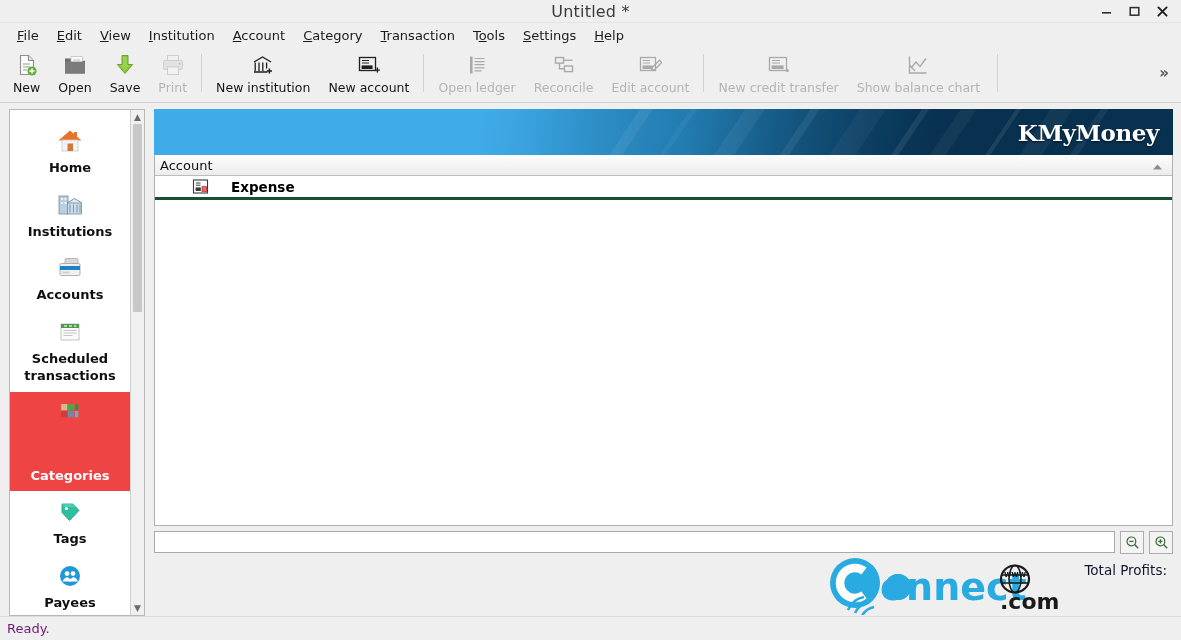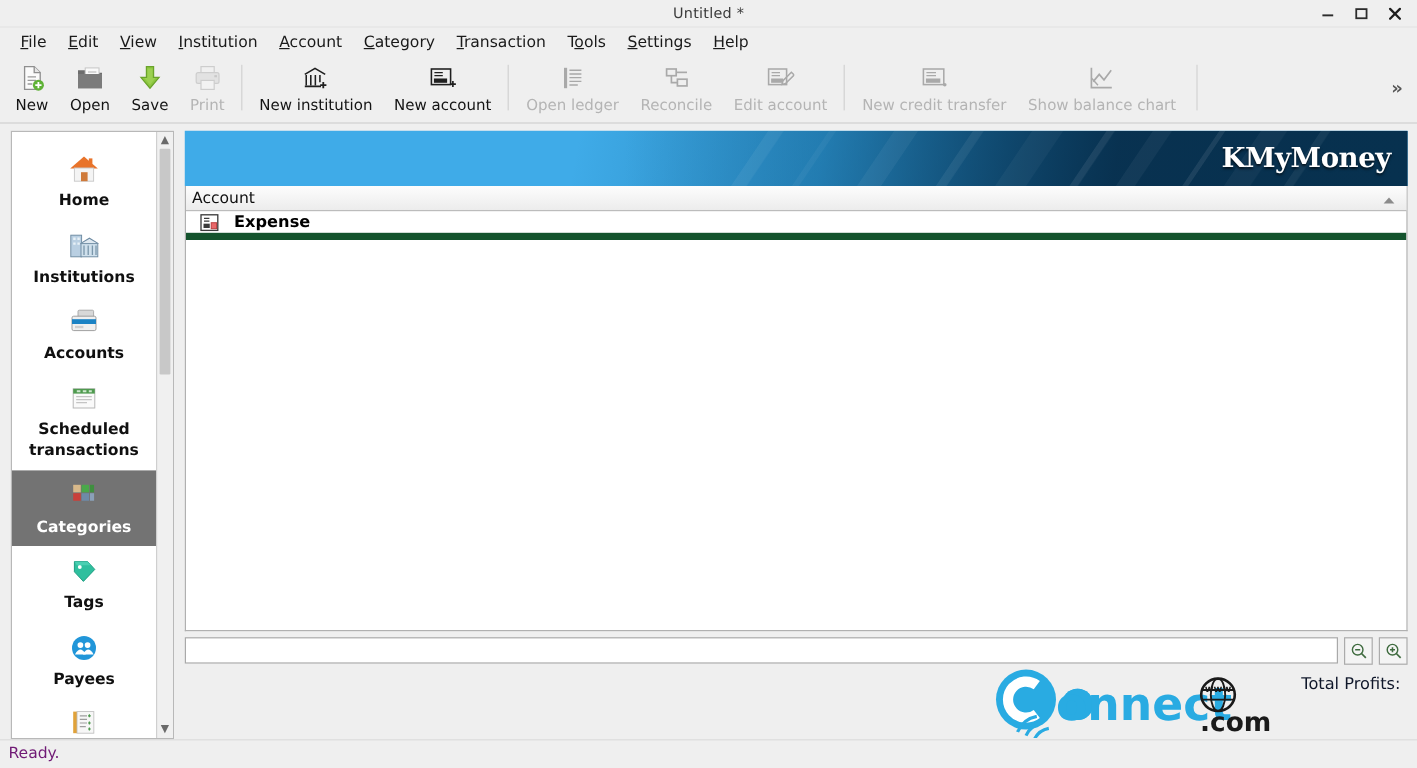--- a/index.html
+++ b/index.html
@@ -14,21 +14,21 @@
          background:#efefef; position:relative; }
 
   
   .titlebar {
     height:23px; flex:0 0 23px; background:#efefef;
     display:flex; align-items:center; position:relative;
     border-bottom:1px solid #e3e3e3;
   }
   .title-text {
     position:absolute; left:0; right:0; text-align:center;
-    font-size:12px; color:#3b3b3b; letter-spacing:.2px;
+    font-size:16px; color:#3b3b3b; letter-spacing:.2px;
   }
   .wincontrols { margin-left:auto; display:flex; align-items:center;
                  gap:12px; padding-right:11px; z-index:2; }
   .wc { width:16px; height:16px; display:flex; align-items:center;
         justify-content:center; color:#2c2c2c; }
   .wc svg { display:block; }
 
   
   .menubar { height:25px; flex:0 0 25px; display:flex; align-items:center;
              padding-left:8px; background:#efefef; gap:0px; }
@@ -61,21 +61,21 @@
   .sidebar { width:136px; flex:0 0 136px; background:#ffffff;
              border:1px solid #b8b8b8; display:flex; position:relative;
              overflow:hidden; }
   .sb-list { flex:1 1 auto; overflow:hidden; padding-top:10px; }
   .sb-item { display:flex; flex-direction:column; align-items:center;
              padding:6px 2px 7px 2px; cursor:default; }
   .sb-item .sb-ico { height:30px; display:flex; align-items:center;
                      justify-content:center; }
   .sb-item .sb-lbl { font-size:13px; font-weight:bold; color:#101010;
                      text-align:center; line-height:1.35; margin-top:3px; }
-  .sb-item.active { background:#737373; }
+  .sb-item.active { background:#ef4444;gap:36px; }
   .sb-item.active .sb-lbl { color:#ffffff; }
   .sb-scroll { width:14px; flex:0 0 14px; background:#f0f0f0;
                border-left:1px solid #cfcfcf; display:flex;
                flex-direction:column; align-items:center;
                justify-content:space-between; padding:2px 0; }
   .sb-arrow { font-size:9px; color:#6a6a6a; }
   .sb-thumb { width:9px; background:#c8c8c8; border-radius:1px; flex:0 0 auto;
               height:188px; margin-top:2px; }
   .sb-track { flex:1 1 auto; width:100%; display:flex; flex-direction:column;
               align-items:center; }
@@ -104,22 +104,22 @@
                 border:1px solid #b0b0b0; background:#ffffff; min-height:0;
                 border-top:none; }
   .thead { height:21px; flex:0 0 21px; display:flex; align-items:center;
            background:linear-gradient(#fdfdfd,#ececec);
            border-bottom:1px solid #bcbcbc; padding-left:5px;
            position:relative; }
   .th-label { font-size:13px; color:#0f0f0f; }
   .th-sort { position:absolute; right:9px; top:50%;
              transform:translateY(-50%); }
   .rows { flex:1 1 auto; overflow:hidden; }
-  .row { height:24px; display:flex; align-items:center; padding-left:11px;
-         gap:12px; cursor:default; border-bottom:6px solid #14532d; }
+  .row { height:24px; display:flex; align-items:center; padding-left:37px;
+         gap:22px; cursor:default; border-bottom:3px solid #14532d; }
   .row .r-ico { width:17px; height:17px; display:flex; align-items:center;
                 justify-content:center; flex:0 0 17px; }
   .row .r-lbl { font-size:13.5px; font-weight:bold; color:#000; }
   .row.selected { background:#3393cc; border-bottom-color:#3393cc; }
   .row.selected .r-lbl { color:#ffffff; }
 
   .filterbar { flex:0 0 28px; display:flex; align-items:center; gap:5px;
                padding:4px 0 0 0; }
   .filter-input { flex:1 1 auto; height:22px; border:1px solid #a9a9a9;
                   background:#ffffff; font-size:12px; padding:0 5px;

